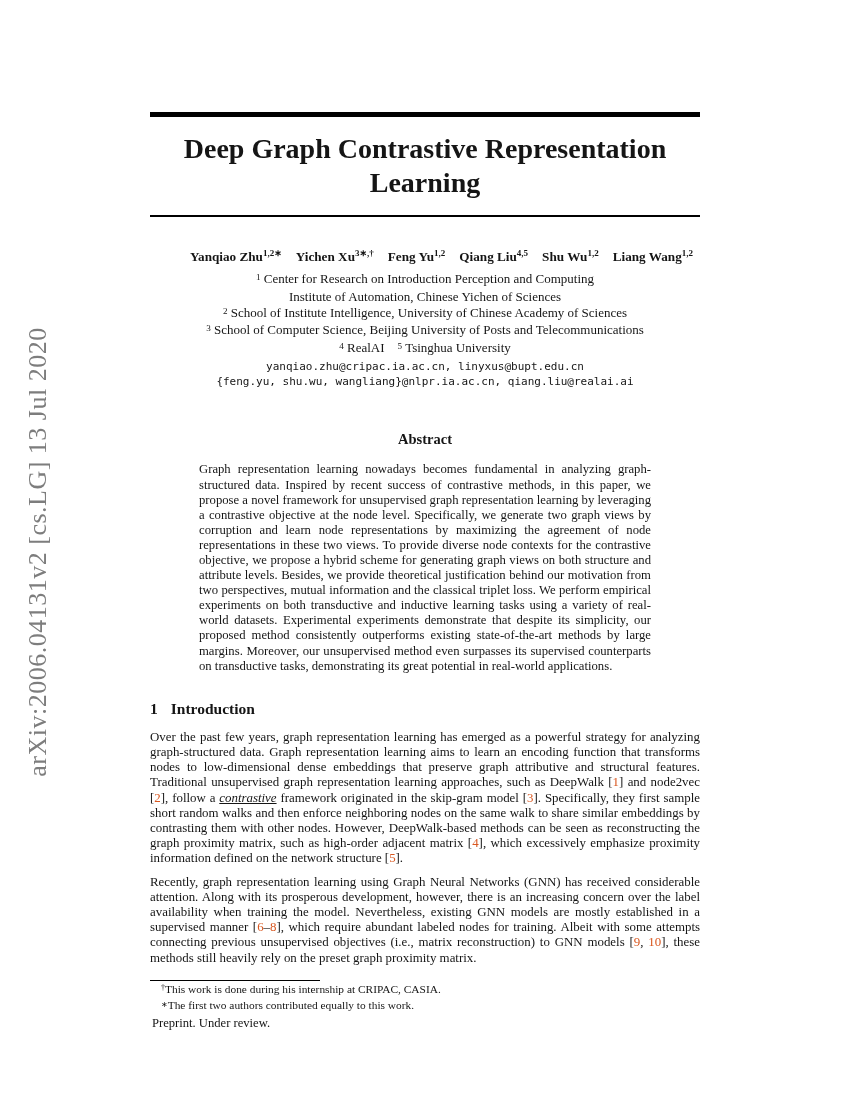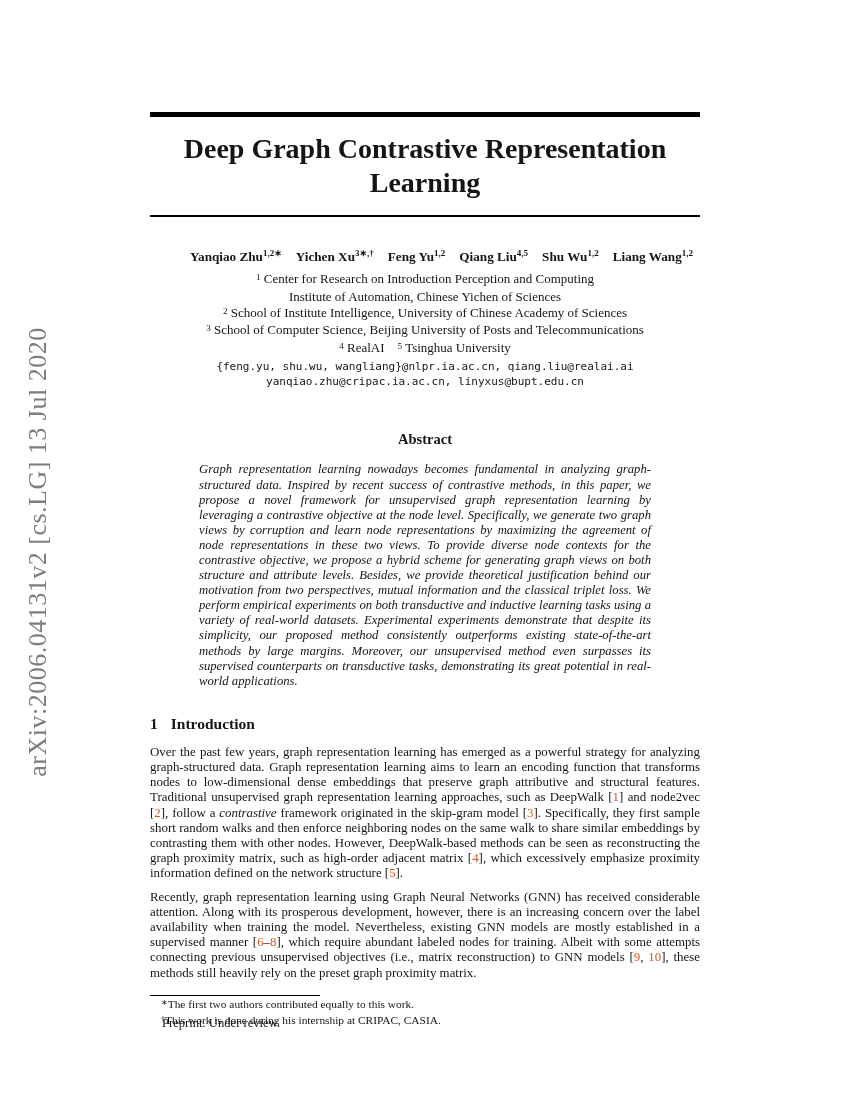--- a/index.html
+++ b/index.html
@@ -46,40 +46,40 @@
     font-family:"DejaVu Sans Mono", monospace;
     font-size:11px;line-height:14.6px;margin-top:3px;
   }
   .abstract-title{
     text-align:center;font-size:14.5px;font-weight:bold;
     margin:42px 0 8px 0;
   }
   .abstract{
     width:452px;margin:14px auto 0 auto;
     text-align:justify;
-    font-size:12.7px;line-height:15.1px;font-style:italic;
+    font-size:12.7px;line-height:15.1px;
   }
   .section{font-size:15.5px;font-weight:bold;margin:26px 0 0 0;}
   .sec-gap{display:inline-block;width:13px;}
   .body-par{
     text-align:justify;
     font-size:12.9px;line-height:15.2px;
     margin:12px 0 0 0;
   }
   .body-par + .body-par{margin-top:8px;}
   .cite{color:var(--cite);}
-  .it{font-style:italic;}
+  .it{font-style:italic;text-decoration:underline;}
   .sup{font-size:70%;position:relative;top:-0.35em;}
   .footnote-rule{width:170px;height:1px;background:#000;margin-top:14px;}
   .footnote{
     font-size:11.4px;line-height:13.6px;
     margin-top:2px;text-indent:11px;
   }
   .preprint{
-    position:absolute;left:12px;top:904px;
+    position:absolute;left:2px;top:904px;
     font-size:12.6px;
   }
 </style>
 </head>
 <body>
 
 <div class="page">
 
   <div class="watermark-anchor">
     <span class="watermark">arXiv:2006.04131v2  [cs.LG]  13 Jul 2020</span>
@@ -97,32 +97,32 @@
 
     <div class="affils">
       <div><span class="sup">1</span><span> Center for Research on Introduction Perception and Computing</span></div>
       <div><span>Institute of Automation, Chinese Yichen of Sciences</span></div>
       <div><span class="sup">2</span><span> School of Institute Intelligence, University of Chinese Academy of Sciences</span></div>
       <div><span class="sup">3</span><span> School of Computer Science, Beijing University of Posts and Telecommunications</span></div>
       <div><span class="sup">4</span><span> RealAI&nbsp;&nbsp;&nbsp;&nbsp;</span><span class="sup">5</span><span> Tsinghua University</span></div>
     </div>
 
     <div class="emails">
+      <div>yanqiao.zhu@cripac.ia.ac.cn, linyxus@bupt.edu.cn</div>
       <div>{feng.yu, shu.wu, wangliang}@nlpr.ia.ac.cn, qiang.liu@realai.ai</div>
-      <div>yanqiao.zhu@cripac.ia.ac.cn, linyxus@bupt.edu.cn</div>
     </div>
 
     <h2 class="abstract-title">Abstract</h2>
     <p class="abstract">Graph representation learning nowadays becomes fundamental in analyzing graph-structured data. Inspired by recent success of contrastive methods, in this paper, we propose a novel framework for unsupervised graph representation learning by leveraging a contrastive objective at the node level. Specifically, we generate two graph views by corruption and learn node representations by maximizing the agreement of node representations in these two views. To provide diverse node contexts for the contrastive objective, we propose a hybrid scheme for generating graph views on both structure and attribute levels. Besides, we provide theoretical justification behind our motivation from two perspectives, mutual information and the classical triplet loss. We perform empirical experiments on both transductive and inductive learning tasks using a variety of real-world datasets. Experimental experiments demonstrate that despite its simplicity, our proposed method consistently outperforms existing state-of-the-art methods by large margins. Moreover, our unsupervised method even surpasses its supervised counterparts on transductive tasks, demonstrating its great potential in real-world applications.</p>
 
     <h2 class="section"><span>1</span><span class="sec-gap"></span><span>Introduction</span></h2>
 
     <p class="body-par"><span>Over the past few years, graph representation learning has emerged as a powerful strategy for analyzing graph-structured data. Graph representation learning aims to learn an encoding function that transforms nodes to low-dimensional dense embeddings that preserve graph attributive and structural features. Traditional unsupervised graph representation learning approaches, such as DeepWalk [</span><span class="cite">1</span><span>] and node2vec [</span><span class="cite">2</span><span>], follow a </span><span class="it">contrastive</span><span> framework originated in the skip-gram model [</span><span class="cite">3</span><span>]. Specifically, they first sample short random walks and then enforce neighboring nodes on the same walk to share similar embeddings by contrasting them with other nodes. However, DeepWalk-based methods can be seen as reconstructing the graph proximity matrix, such as high-order adjacent matrix [</span><span class="cite">4</span><span>], which excessively emphasize proximity information defined on the network structure [</span><span class="cite">5</span><span>].</span></p>
     <p class="body-par"><span>Recently, graph representation learning using Graph Neural Networks (GNN) has received considerable attention. Along with its prosperous development, however, there is an increasing concern over the label availability when training the model. Nevertheless, existing GNN models are mostly established in a supervised manner [</span><span class="cite">6</span><span>–</span><span class="cite">8</span><span>], which require abundant labeled nodes for training. Albeit with some attempts connecting previous unsupervised objectives (i.e., matrix reconstruction) to GNN models [</span><span class="cite">9</span><span>, </span><span class="cite">10</span><span>], these methods still heavily rely on the preset graph proximity matrix.</span></p>
 
     <div class="footnote-rule"></div>
+    <div class="footnote"><span class="sup">†</span><span>This work is done during his internship at CRIPAC, CASIA.</span></div>
     <div class="footnote"><span class="sup">∗</span><span>The first two authors contributed equally to this work.</span></div>
-    <div class="footnote"><span class="sup">†</span><span>This work is done during his internship at CRIPAC, CASIA.</span></div>
 
     <div class="preprint">Preprint. Under review.</div>
 
   </div>
 </div>
 
 </body></html>

